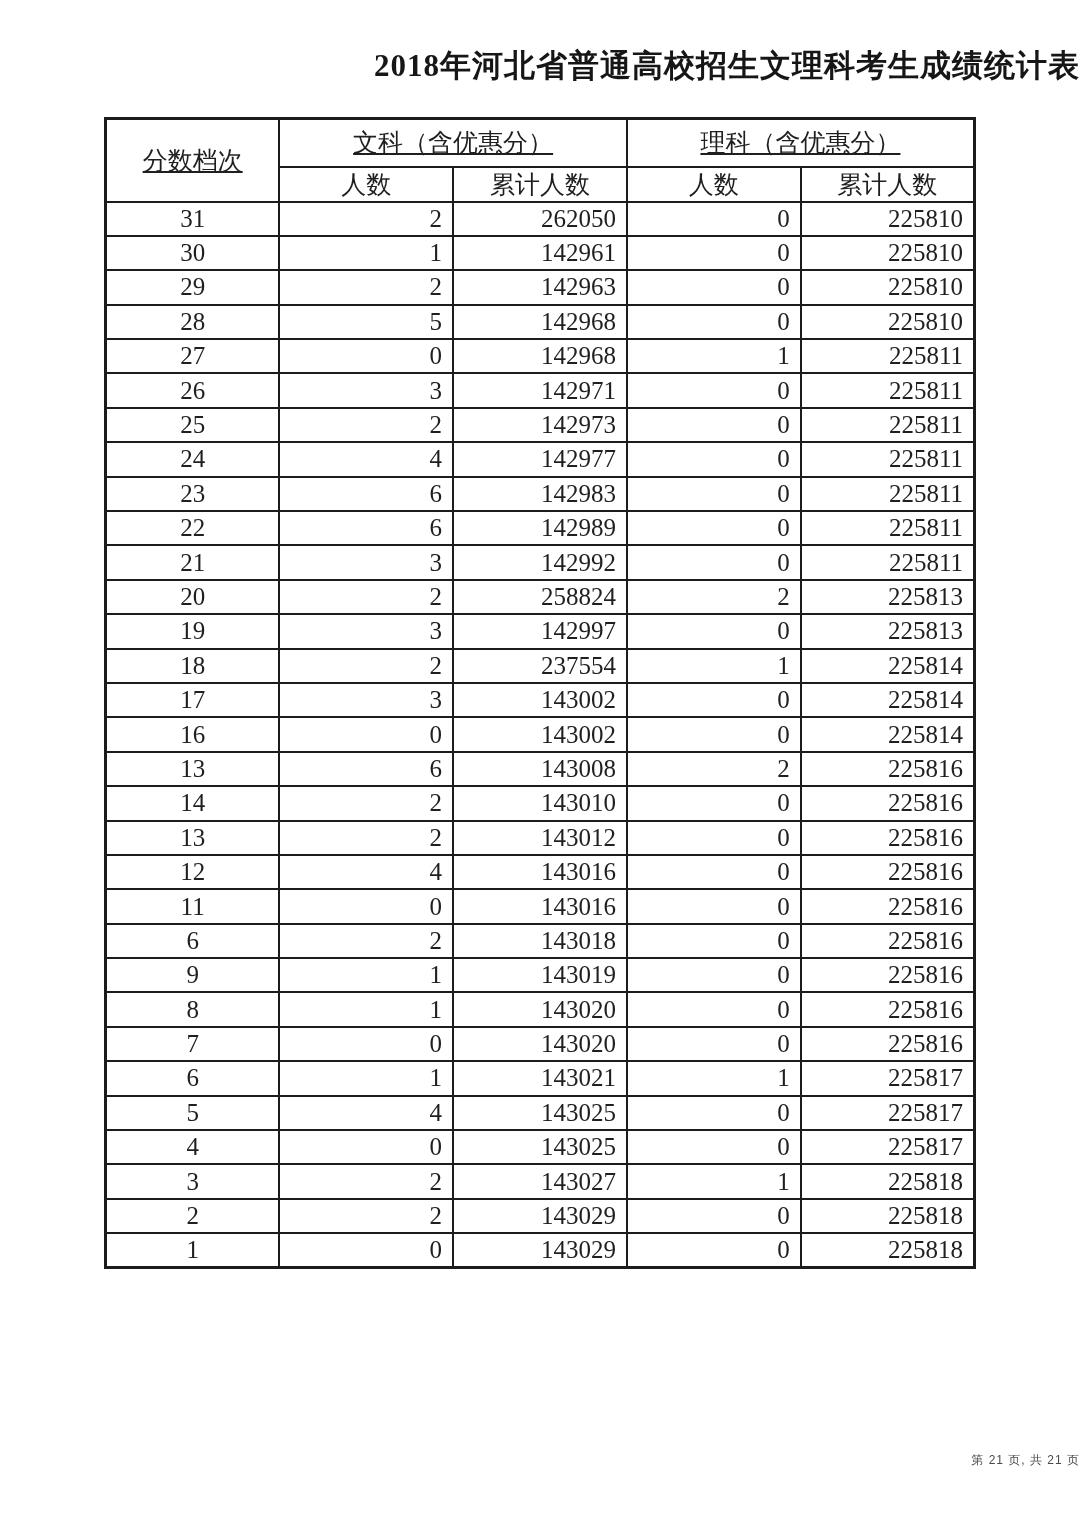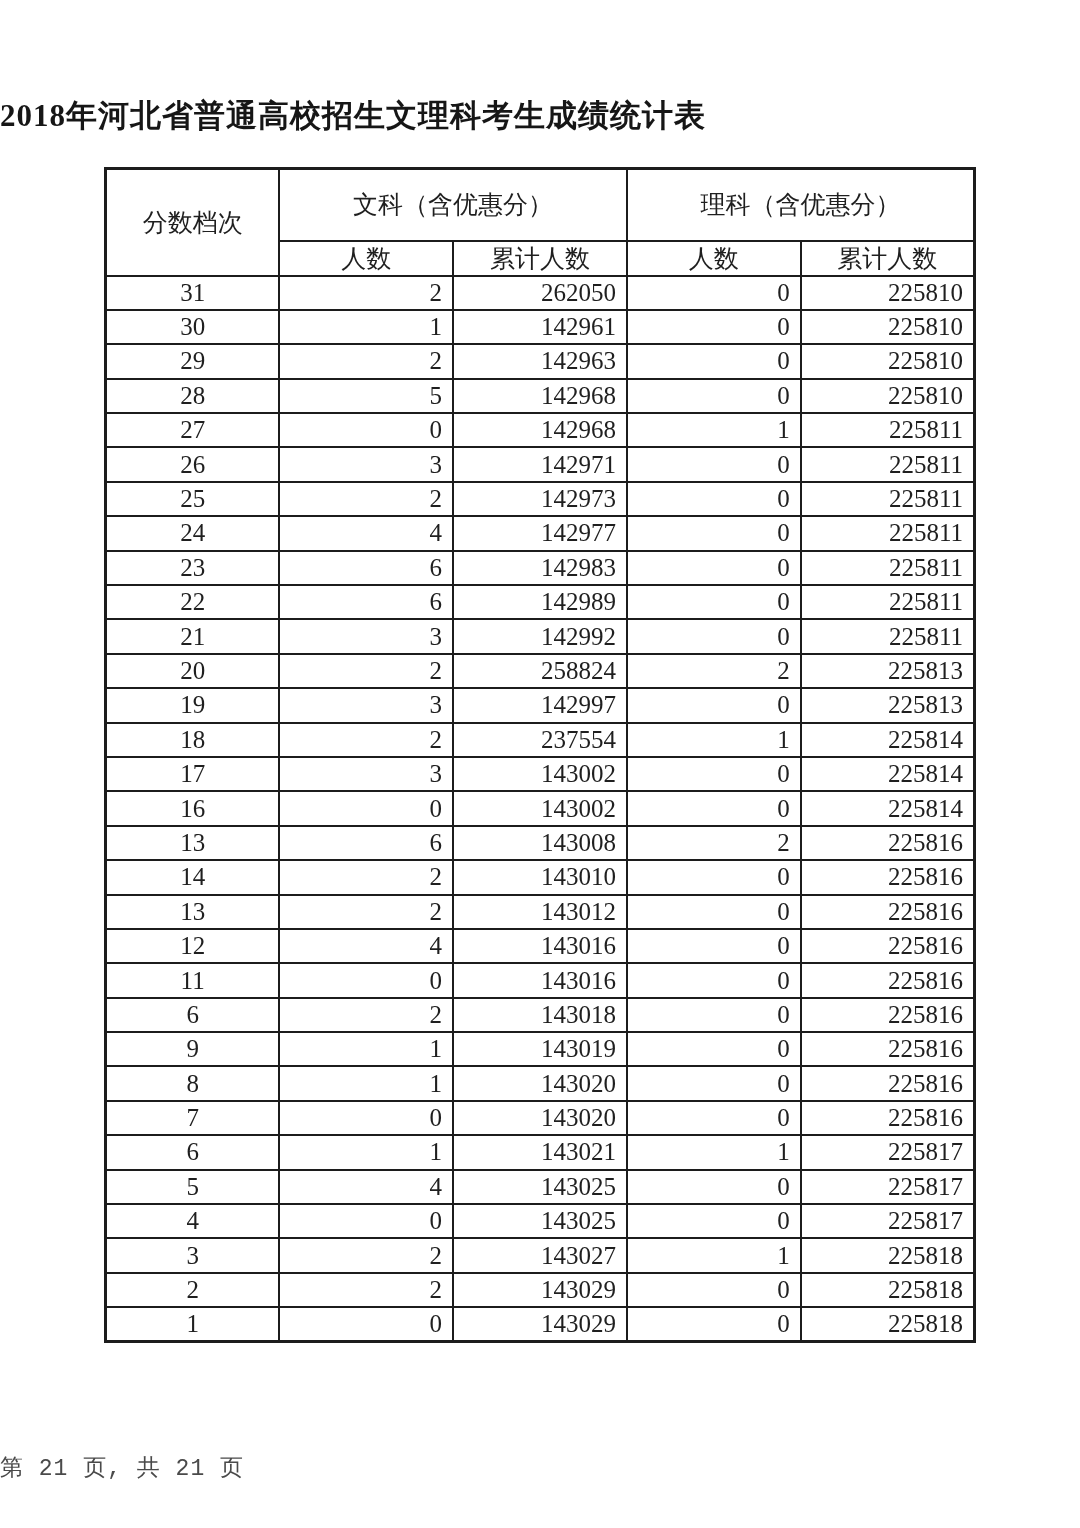--- a/index.html
+++ b/index.html
@@ -6,22 +6,22 @@
   html, body {
     width: 1080px;
     height: 1528px;
     background: #ffffff;
     font-family: "Liberation Serif", "DejaVu Serif", serif;
     color: #1f1f1f;
     overflow: hidden;
     position: relative;
   }
   .doc-title {
-    margin: 95px 0 0 0;
-    text-align: left;
+    margin: 45px 0 0 0;
+    text-align: right;
     font-size: 31px;
     font-weight: bold;
     letter-spacing: 1px;
     line-height: 42px;
     color: #161616;
   }
   table.score-table {
     width: 872px;
     margin: 30px auto 0 auto;
     border-collapse: collapse;
@@ -31,36 +31,36 @@
   table.score-table th,
   table.score-table td {
     border: 2px solid #1c1c1c;
     font-size: 25px;
     font-weight: normal;
     vertical-align: middle;
     overflow: hidden;
     white-space: nowrap;
   }
   col.c20 { width: 20%; }
-  thead tr.group-row { height: 72px; }
+  thead tr.group-row { height: 48px; text-decoration: underline; }
   thead tr.sub-row   { height: 23px; }
   th.h-tier  { text-align: center; }
   th.h-group { text-align: center; margin-top: 12px; }
   th.h-sub   { text-align: center; }
   tbody tr { height: 34.4px; }
   td.c-tier { text-align: center; margin-top: 20px; }
   td.c-num  { text-align: right; padding-right: 10px; }
   .page-footer {
     position: absolute;
     top: 1452px;
     left: 0;
     width: 100%;
-    text-align: left;
-    font-family: Liberation Mono, monospace;
-    font-size: 23px;
+    text-align: right;
+    font-family: Liberation Sans, sans-serif;
+    font-size: 12px;
     color: #4a4a4a;
     letter-spacing: 1px;
   }
 </style>
 </head>
 <body>
 
 <h1 class="doc-title">2018年河北省普通高校招生文理科考生成绩统计表</h1>
 
 <table class="score-table">

